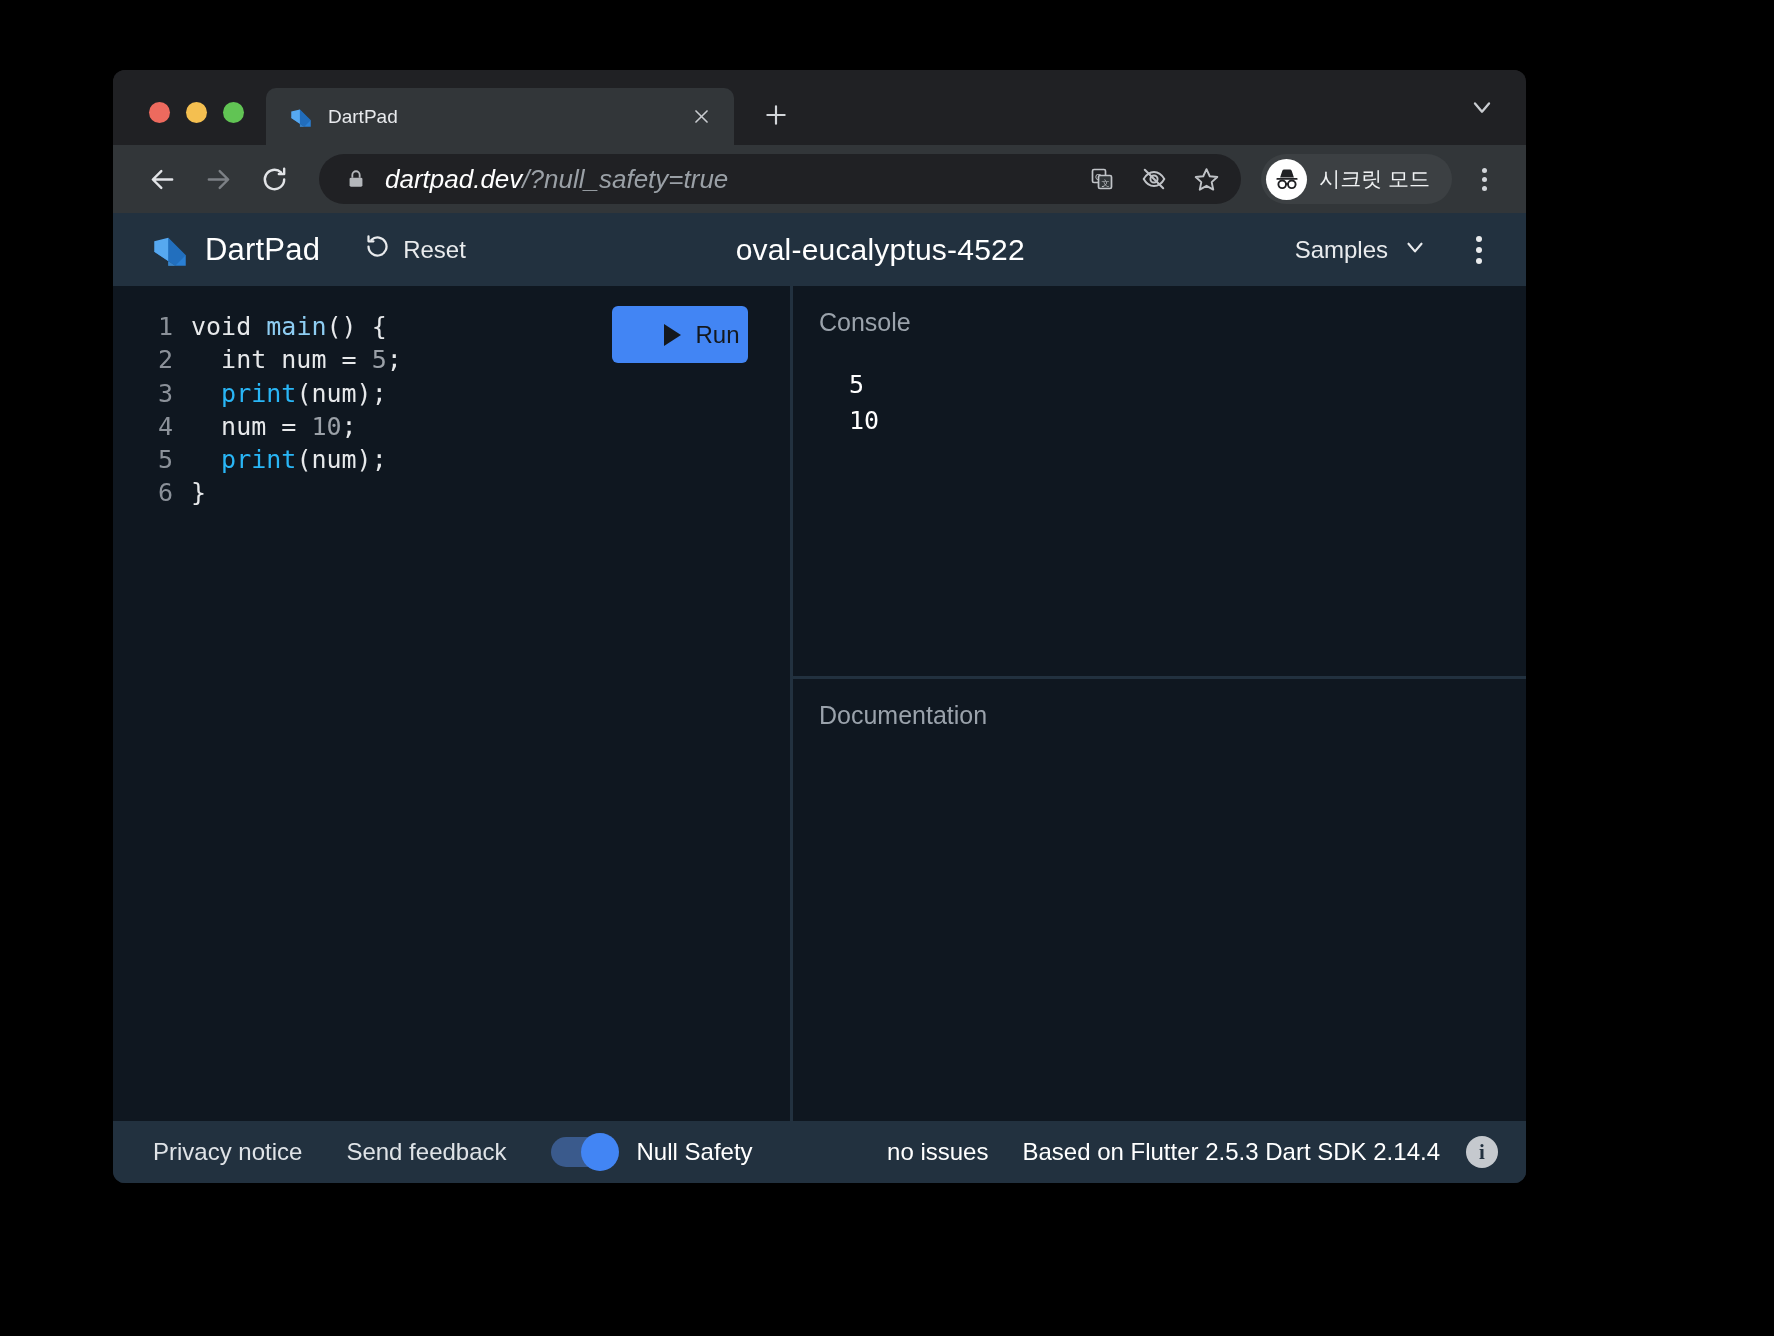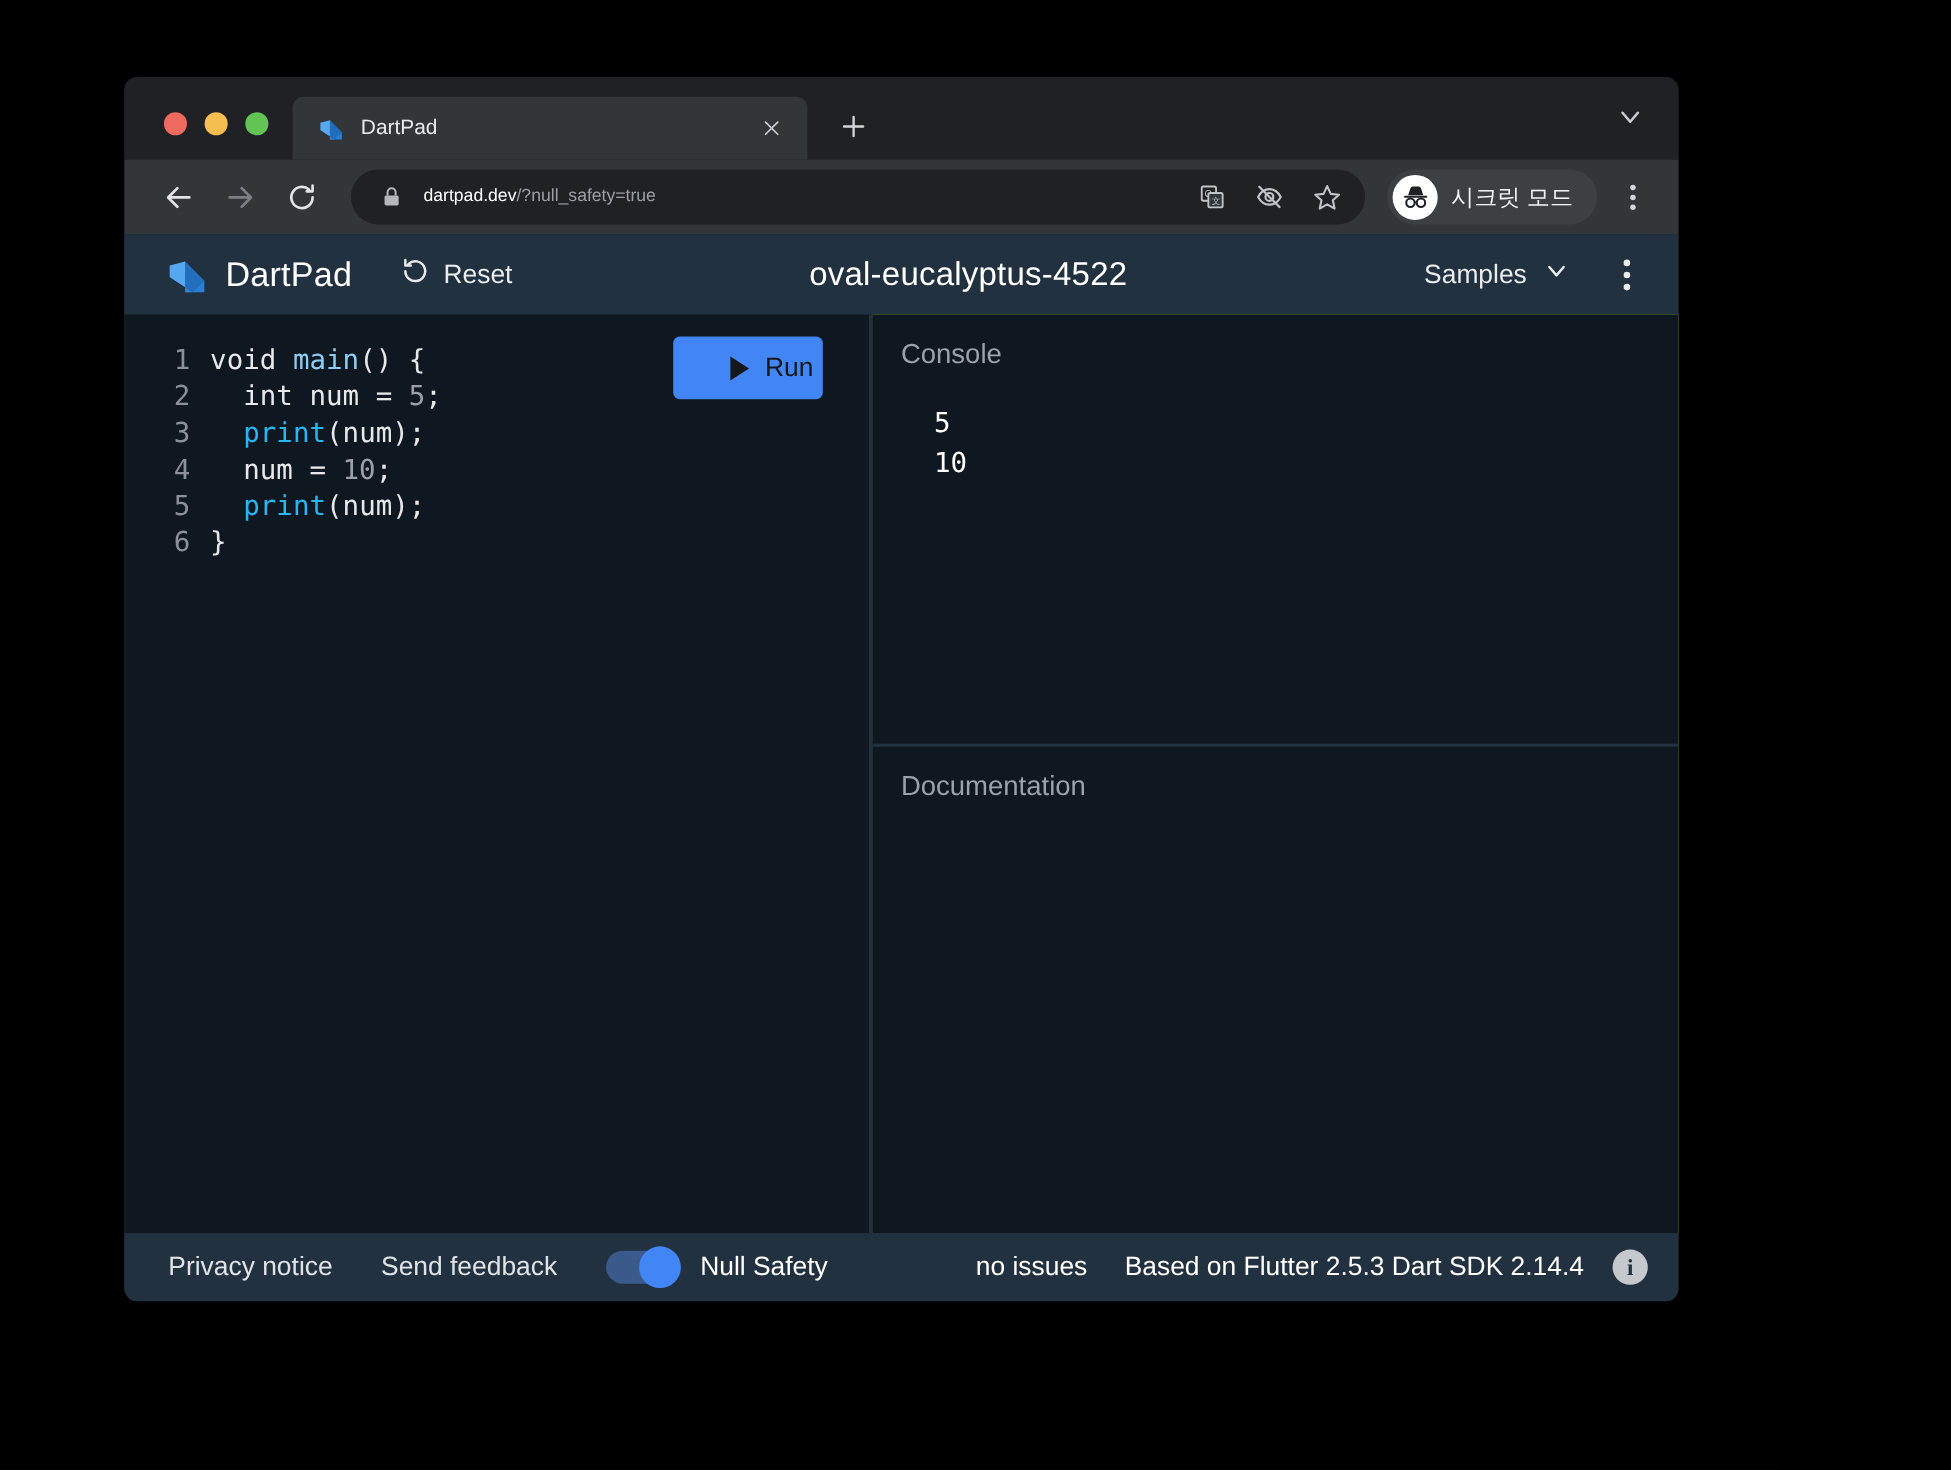--- a/index.html
+++ b/index.html
@@ -114,25 +114,26 @@
     display: flex;
     align-items: center;
     padding: 0 14px 0 26px;
     margin-left: 14px;
     gap: 10px;
     min-width: 0;
   }
   .lock-icon { flex: none; color: #b4b7bb; display: flex; }
   .url {
     flex: 1;
-    font-size: 16px;
+    font-size: 26px;
     white-space: nowrap;
     overflow: hidden;
     color: #9aa0a6;
     margin-left: 8px;
+    font-style: italic;
   }
   .url .host { color: #ffffff; }
   .url .path { color: #9aa0a6; }
   .omni-icon {
     width: 42px; height: 42px;
     flex: none;
     display: flex; align-items: center; justify-content: center;
     color: #c0c3c7;
     border-radius: 50%;
   }
@@ -285,21 +286,21 @@
     border-left: 17px solid #14181d;
     border-top: 11px solid transparent;
     border-bottom: 11px solid transparent;
   }
 
   .right-pane {
     flex: 1;
     display: flex;
     flex-direction: column;
     min-width: 0;
-    background: #84cc16;
+    background: #ec4899;
   }
   .console-pane {
     height: 393px;
     background: #0f1720;
     padding: 22px 0 0 22px;
     flex: none;
     border-bottom: 3px solid #22313f;
   }
   .pane-title {
     color: #9aa2ab;

